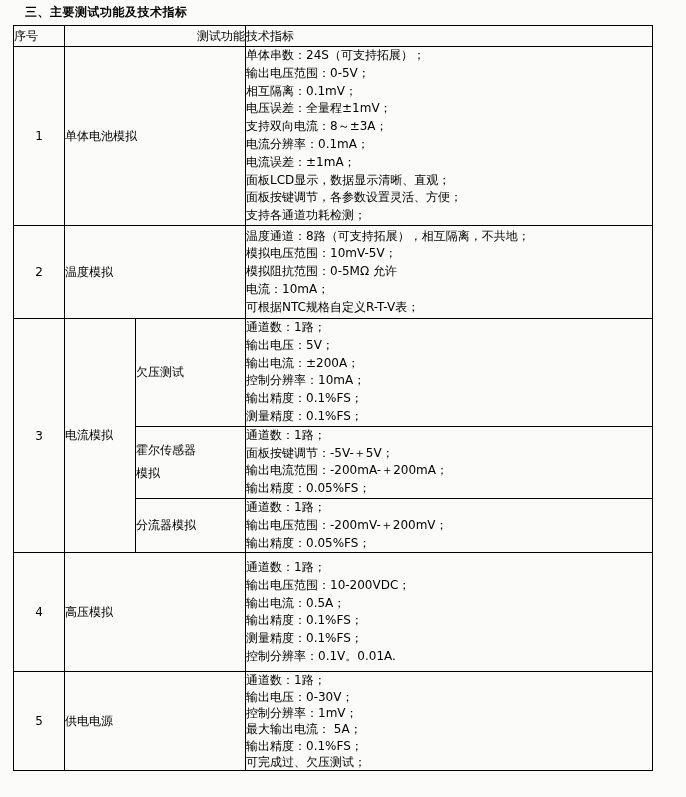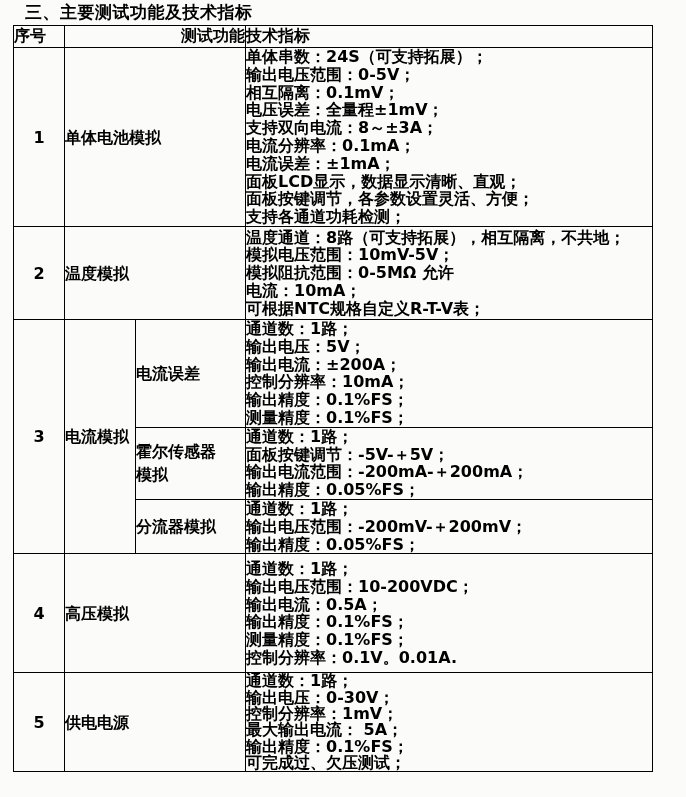--- a/index.html
+++ b/index.html
@@ -10,36 +10,36 @@
     font-family: "DejaVu Sans", "Liberation Sans", sans-serif;
   }
   .page {
     position: relative;
     width: 686px;
     height: 797px;
     overflow: hidden;
   }
   .doc-title {
     margin: 3px 18px 0 25px;
-    font-size: 17px;
+    font-size: 12px;
     font-weight: bold;
     letter-spacing: 0.5px;
     line-height: 19px;
   }
   table.spec-table {
     border-collapse: collapse;
     table-layout: fixed;
     margin: 3px 0 0 13px;
     width: 639px;
   }
   table.spec-table td, table.spec-table th {
     border: 1.5px solid #000;
     padding: 0;
-    font-size: 16px;
-    font-weight: bold;
+    font-size: 12px;
+    font-weight: normal;
     vertical-align: middle;
     overflow: hidden;
   }
   th.h-seq { text-align: left; padding-left: 2px; }
   th.h-fn  { text-align: right; }
   th.h-spec{ text-align: left; padding-left: 97px; }
   td.seq-cell { text-align: center; }
   td.fn-cell {
     white-space: pre-line;
     line-height: 23px;
@@ -99,21 +99,21 @@
         <div class="sl">模拟电压范围：10mV-5V；</div>
         <div class="sl">模拟阻抗范围：0-5MΩ 允许</div>
         <div class="sl">电流：10mA；</div>
         <div class="sl">可根据NTC规格自定义R-T-V表；</div>
       </td>
     </tr>
 
     <tr style="height:107px">
       <td class="seq-cell" rowspan="3">3</td>
       <td class="fn-cell" rowspan="3">电流模拟</td>
-      <td class="fn-cell">电流误差</td>
+      <td class="fn-cell">欠压测试</td>
       <td class="spec-cell">
         <div class="sl">通道数：1路；</div>
         <div class="sl">输出电压：5V；</div>
         <div class="sl">输出电流：±200A；</div>
         <div class="sl">控制分辨率：10mA；</div>
         <div class="sl">输出精度：0.1%FS；</div>
         <div class="sl">测量精度：0.1%FS；</div>
       </td>
     </tr>
     <tr style="height:72px">

